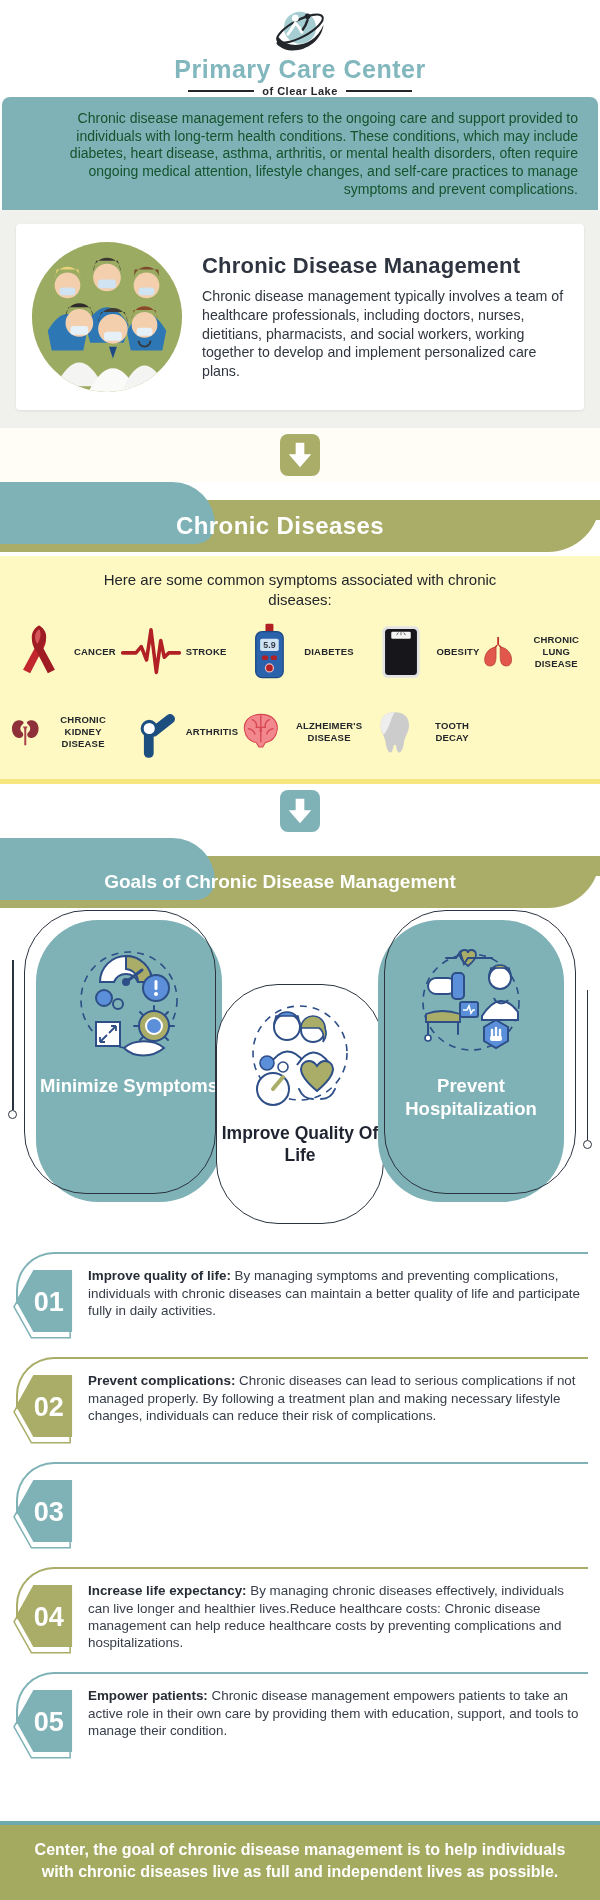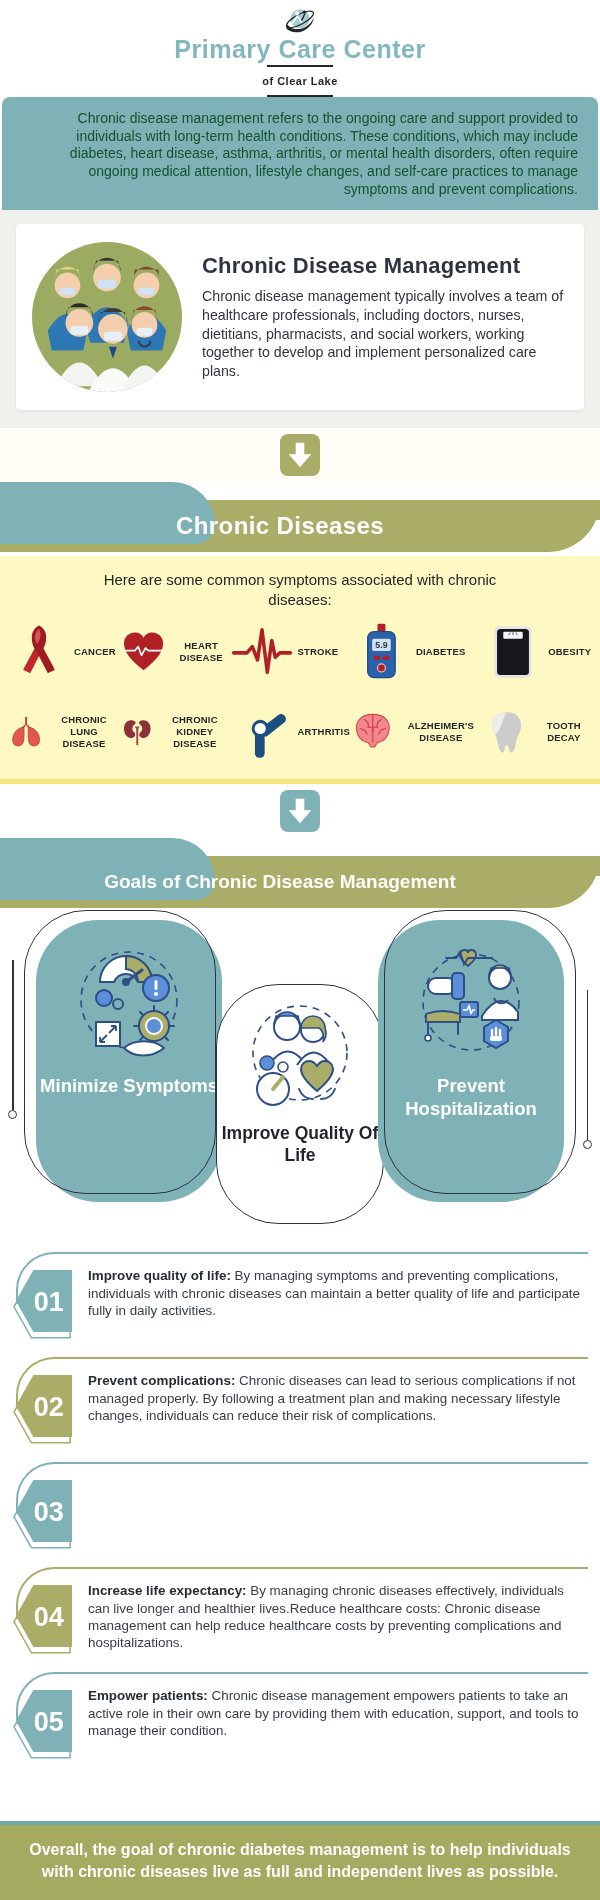--- a/index.html
+++ b/index.html
@@ -5,21 +5,21 @@
   * { margin:0; padding:0; box-sizing:border-box; }
   html,body { width:600px; }
   body {
     height:1900px; overflow:hidden; background:#ffffff;
     font-family:"Liberation Sans", sans-serif; color:#3a4150;
     display:flex; flex-direction:column; position:relative;
   }
   
   .header { height:97px; display:flex; flex-direction:column; align-items:center; justify-content:flex-end; padding-top:6px; background:#fff; }
   .logo-title { font-size:25px; font-weight:bold; color:#82b7be; letter-spacing:.5px; line-height:1; margin-top:2px; }
-  .logo-sub-row { display:flex; align-items:center; gap:8px; margin-top:3px;flex-direction:column; }
+  .logo-sub-row { display:flex; align-items:center; gap:8px; margin-top:3px; }
   .logo-sub-row .rule { width:66px; height:2px; background:#23262b; }
   .logo-subtitle { font-size:11px; font-weight:bold; color:#23262b; letter-spacing:.5px; }
   
   .intro-band { background:#7fb2b6; margin:0 2px; border-radius:8px 8px 0 0; padding:13px 20px 12px; }
   .intro-band p { color:#14532d; font-size:14px; line-height:1.26; text-align:right; }
   
   .sec-overview { background:#f0f1ec; padding:14px 16px 18px; }
   .overview-card { background:#ffffff; border-radius:4px; box-shadow:0 1px 3px rgba(0,0,0,.08); display:flex; align-items:center; gap:16px; padding:14px 16px 14px 12px; }
   .team-circle { flex:0 0 158px; }
   .overview-text h2 { font-size:22px; color:#2f3540; font-weight:bold; margin-bottom:8px; letter-spacing:.2px; }
@@ -175,27 +175,20 @@
 
     <div class="disease-cell">
       <svg viewBox="0 0 70 70">
         <path d="M35 5 C26 10 24 20 31 29 L17 55 L25 59 L38 34 C46 24 44 11 35 5 Z" fill="#c1272d"></path>
         <path d="M35 5 C44 10 46 20 39 29 L53 55 L45 59 L32 34 C24 24 26 11 35 5 Z" fill="#9e1c22"></path>
         <path d="M35 9 C30 13 29 20 33 26 C37 20 38 13 35 9 Z" fill="#d6555a"></path>
       </svg>
       <div class="disease-label">CANCER</div>
     </div>
 
-    <div class="disease-cell">
-      <svg viewBox="0 0 70 70">
-        <path d="M35 62 C14 46 6 34 6 22 C6 12 14 6 22 6 C28 6 33 9 35 14 C37 9 42 6 48 6 C56 6 64 12 64 22 C64 34 56 46 35 62 Z" fill="#b02025"></path>
-        <polyline points="8,33 22,33 27,27 32,40 38,29 42,33 62,33" fill="none" stroke="#ffffff" stroke-width="2.4" stroke-linejoin="round" stroke-linecap="round"></polyline>
-      </svg>
-      <div class="disease-label">HEART DISEASE</div>
-    </div>
 
     <div class="disease-cell">
       <svg viewBox="0 0 70 70">
         <polyline points="3,36 18,36 24,29 30,44 35,10 41,58 46,22 50,41 55,36 67,36" fill="none" stroke="#b02025" stroke-width="4" stroke-linejoin="round" stroke-linecap="round"></polyline>
       </svg>
       <div class="disease-label">STROKE</div>
     </div>
 
     <div class="disease-cell">
       <svg viewBox="0 0 70 70">
@@ -426,15 +419,15 @@
       </svg>
     </div>
     <div class="benefit-text"><b>Empower patients:</b><span> Chronic disease management empowers patients to take an active role in their own care by providing them with education, support, and tools to manage their condition.</span></div>
   </div>
 
 </div>
 
 <div class="footer-group">
   <div class="footer-rule"></div>
   <div class="footer-band">
-    <p>Overall, the goal of chronic diabetes management is to help individuals with chronic diseases live as full and independent lives as possible.</p>
+    <p>Center, the goal of chronic disease management is to help individuals with chronic diseases live as full and independent lives as possible.</p>
   </div>
 </div>
 
 </body></html>

